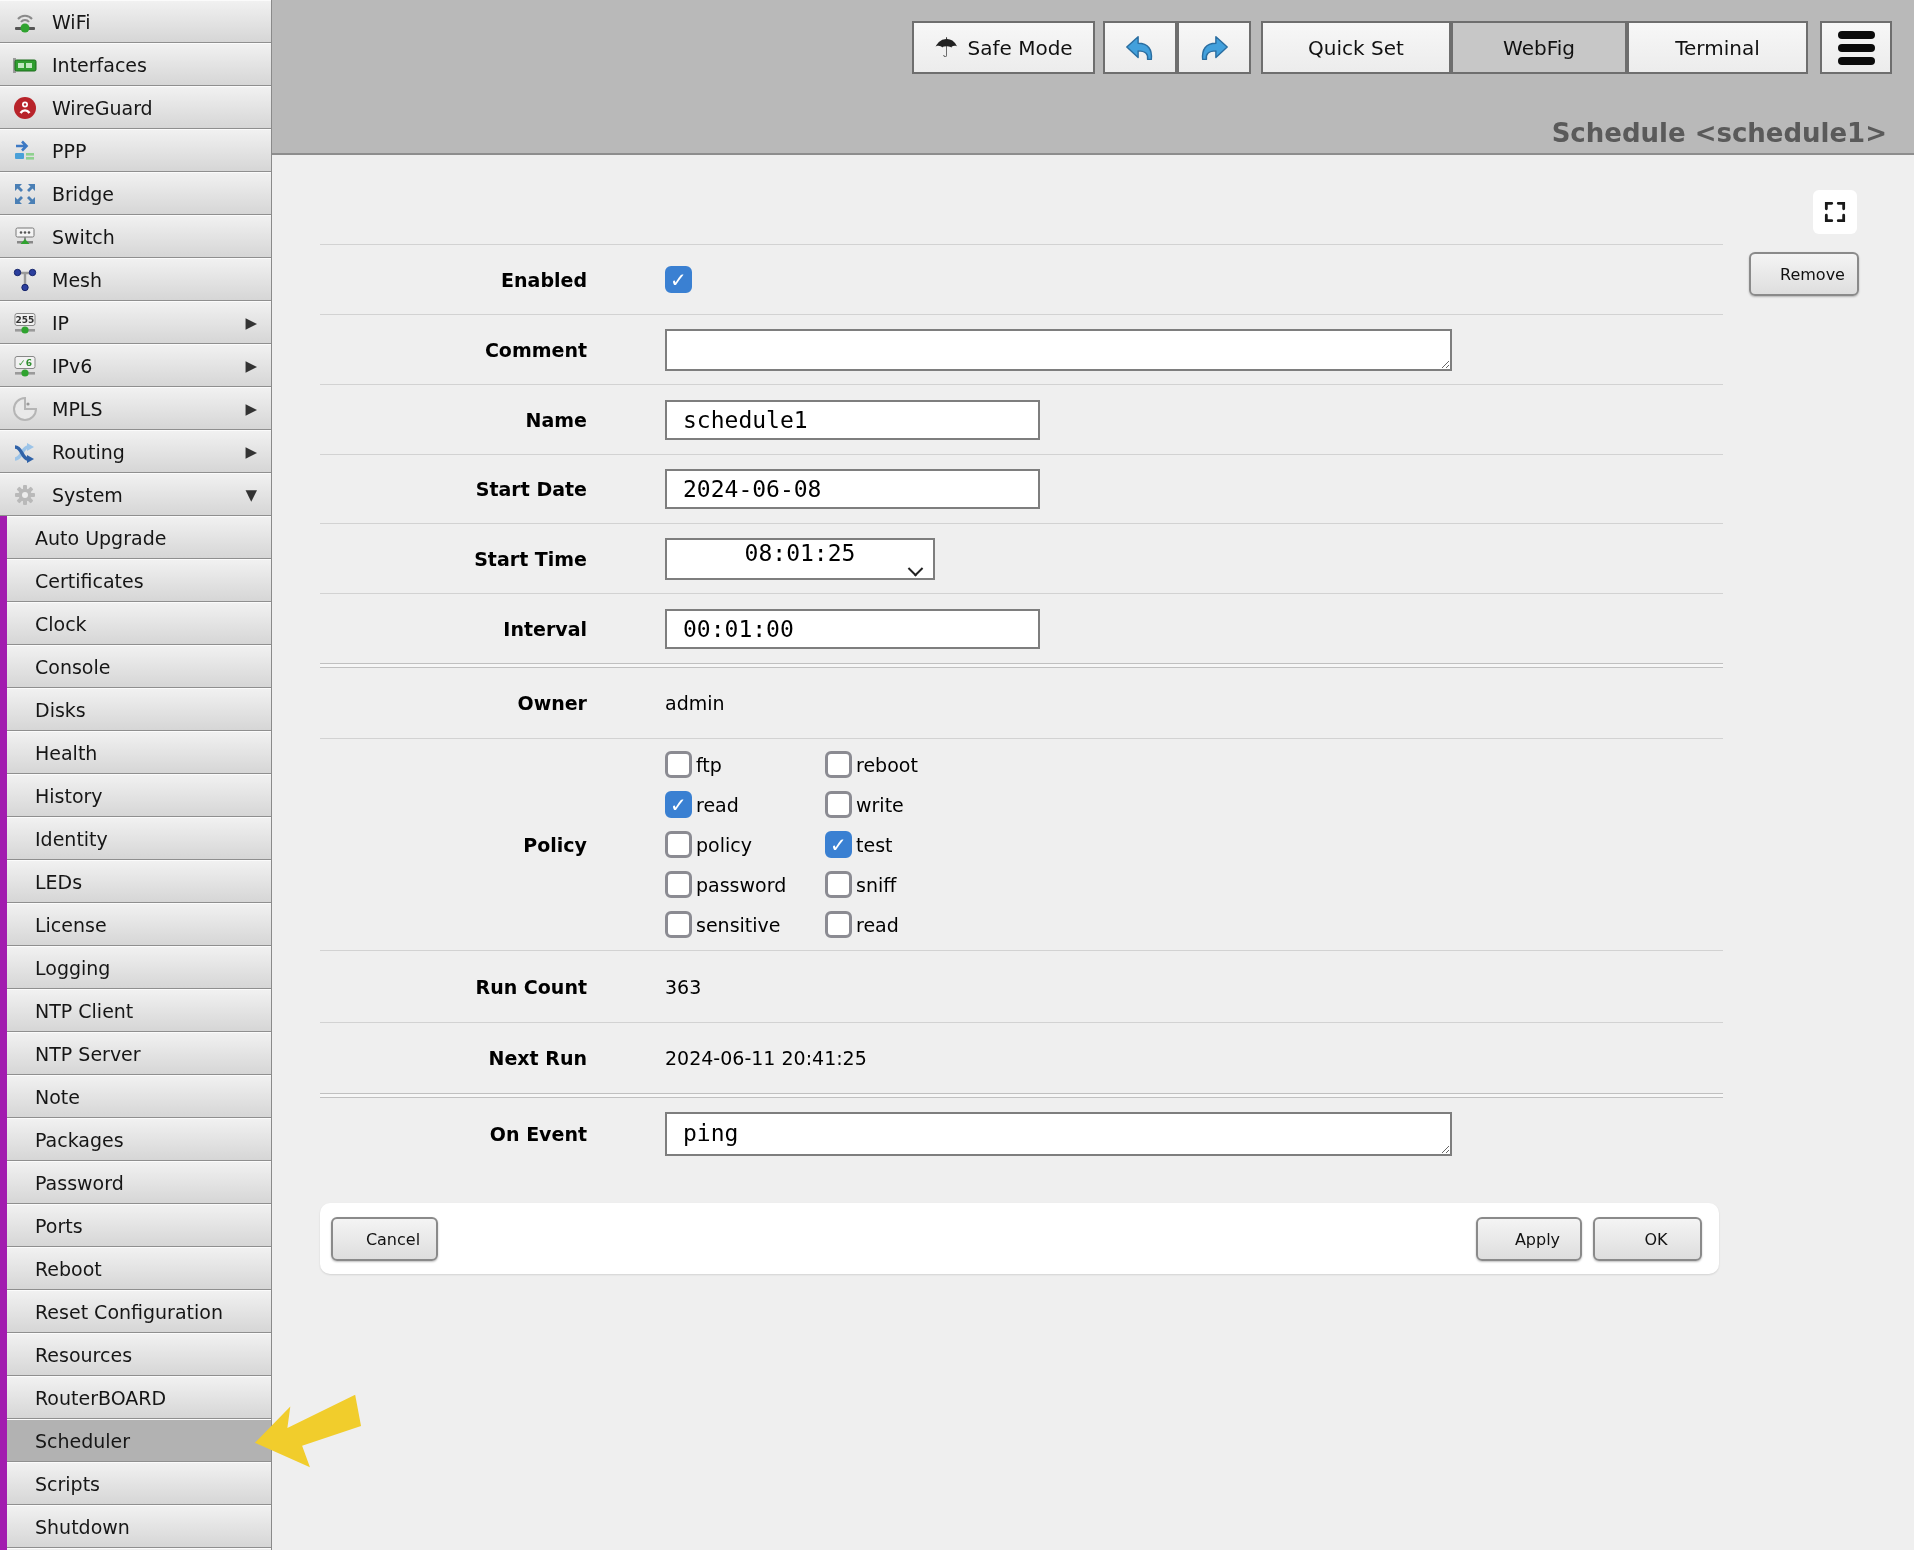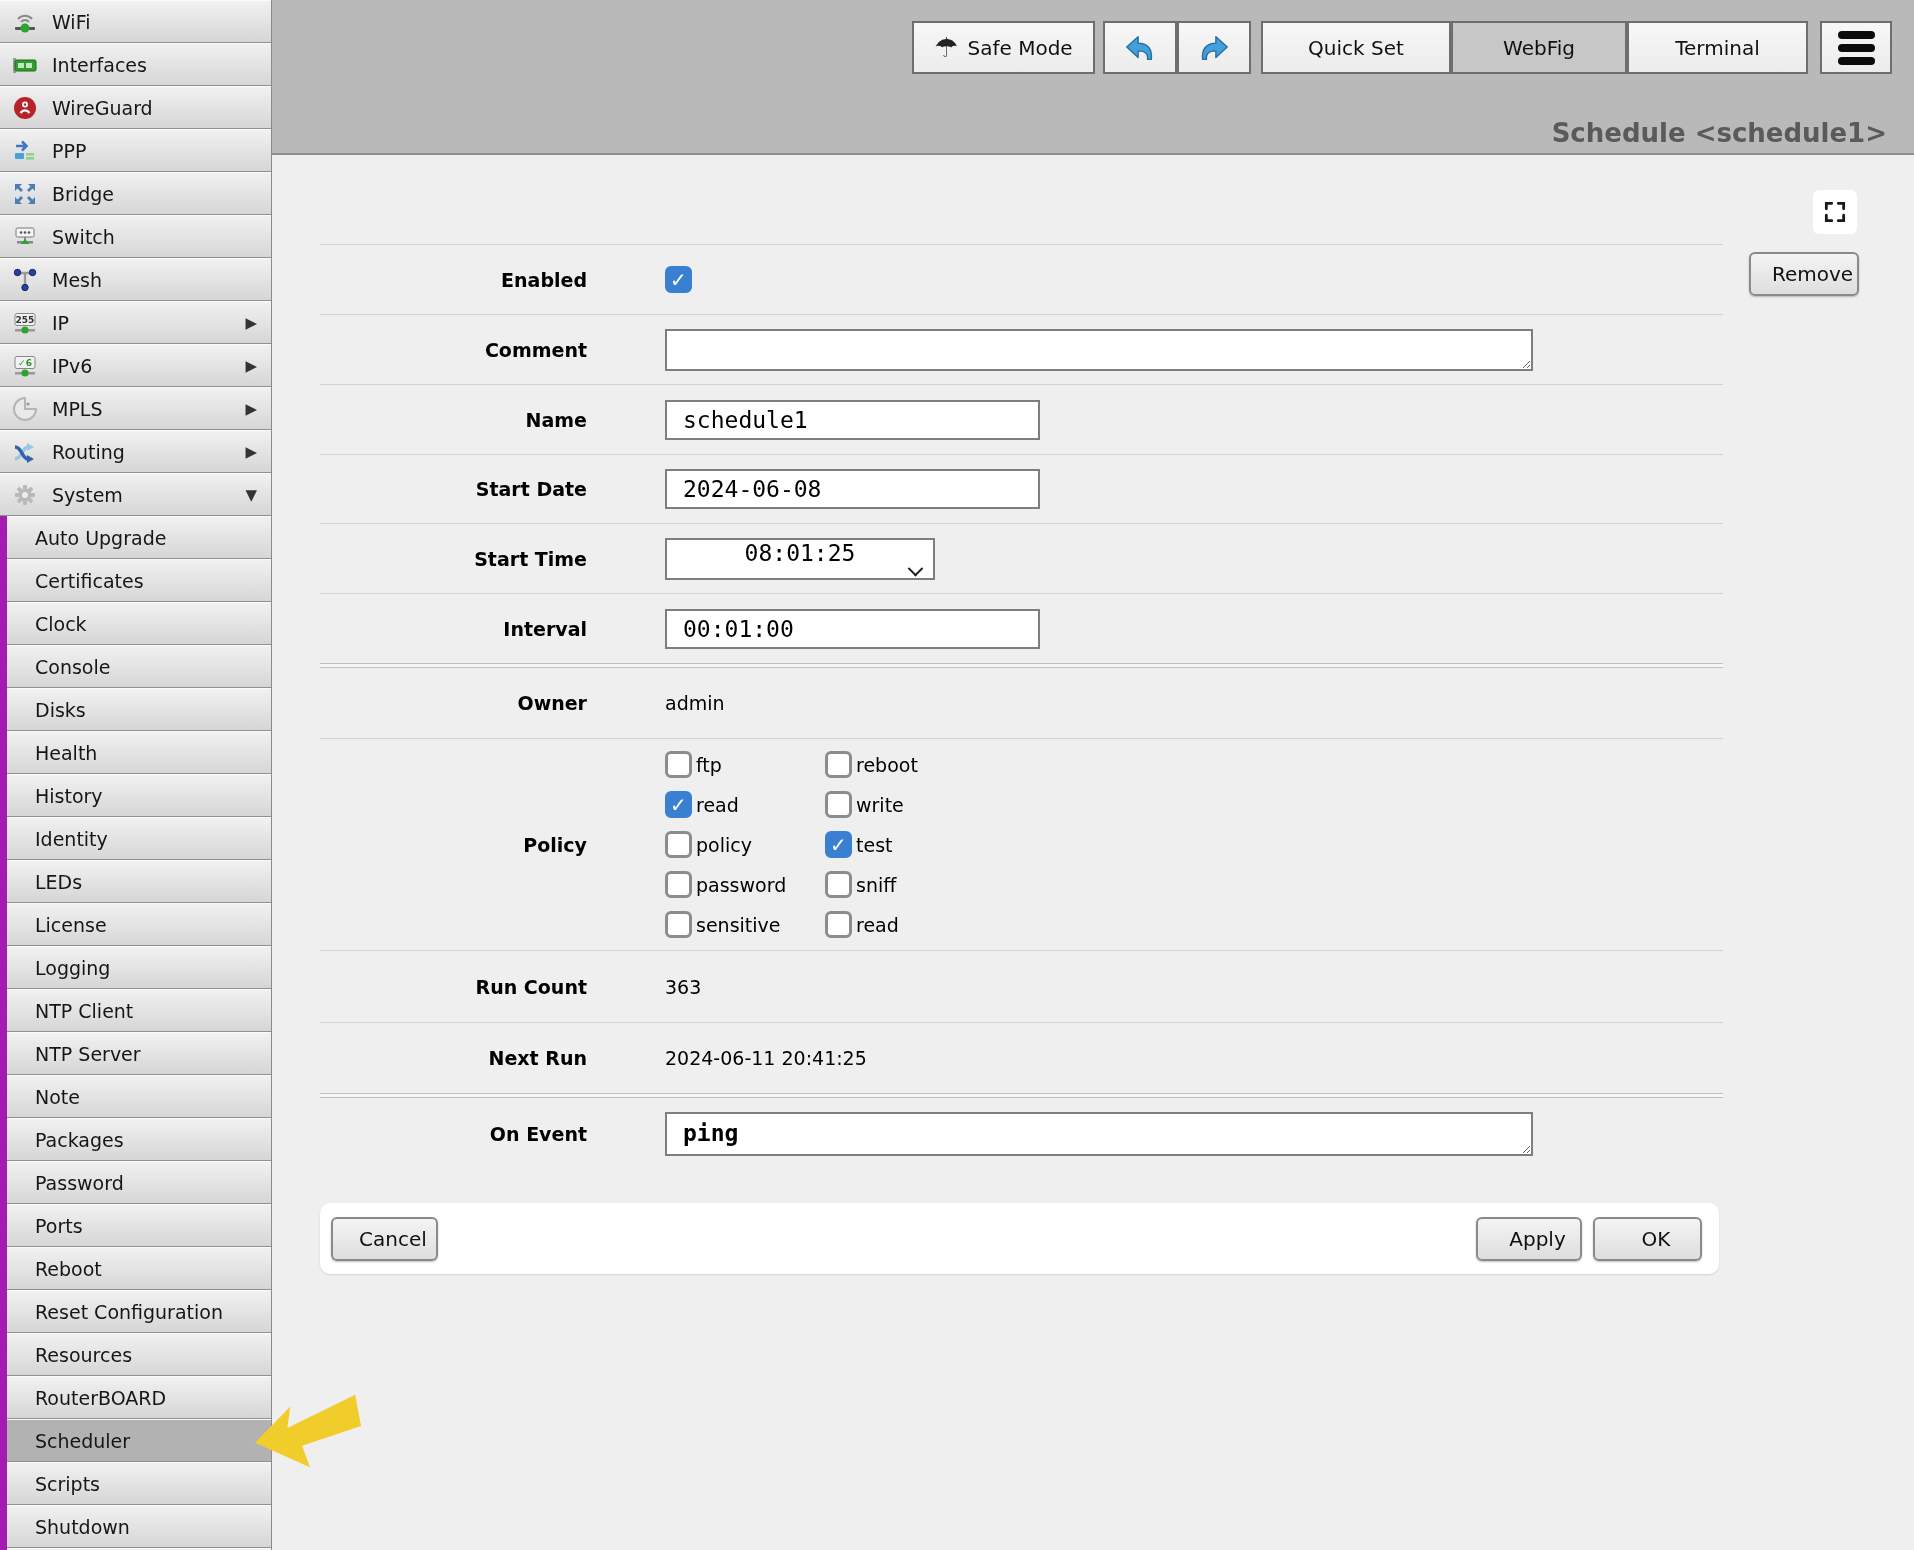--- a/index.html
+++ b/index.html
@@ -34,35 +34,35 @@
   .side-item.partial { height:10px; }
 
   
   .content { position:absolute; left:272px; top:157px; width:1642px; height:1393px; background:#efefef; }
 
   .fullscreen-btn { position:absolute; left:1813px; top:190px; width:44px; height:44px; background:#fff;
                     border-radius:6px; display:flex; align-items:center; justify-content:center; cursor:pointer; }
   .remove-btn { position:absolute; left:1749px; top:252px; width:110px; height:44px; }
 
   .push-btn { background:linear-gradient(#f4f4f4,#dedede); border:2px solid #8a8a8a; border-radius:6px;
-              font-size:20px; color:#111; display:flex; align-items:center; justify-content:center;
+              font-size:16px; color:#111; display:flex; align-items:center; justify-content:center;
               box-shadow:0 1px 2px rgba(0,0,0,.25); cursor:pointer; font-family:inherit;padding-left:17px; }
 
   
   .form { position:absolute; left:320px; top:244px; width:1403px; }
   .row { display:flex; align-items:center; border-top:1px solid #d2d2d2; }
   .row.no-top { border-top:none; }
   .row-label { width:267px; text-align:right; font-weight:bold; font-size:19px; color:#000; flex:none; }
   .row-value { margin-left:78px; flex:1; display:flex; align-items:center; font-size:19px; color:#000; }
   .sep-double { height:5px; border-top:1px solid #c0c0c0; border-bottom:1px solid #c0c0c0; background:#f6f6f6; }
 
   .txt-input { font-family:"DejaVu Sans Mono","Liberation Mono",monospace; font-size:23px; color:#000;
                background:#fff; border:2px solid #7e7e7e; height:40px; padding:0 16px; }
   textarea.txt-input { resize:both; line-height:38px; overflow:hidden; }
-  .w-wide { width:868px;font-weight:bold; }
+  .w-wide { width:787px; }
   .w-med { width:375px; }
 
   .select-box { width:270px; height:42px; background:#fff; border:2px solid #7e7e7e; display:flex;
                 align-items:center; padding:0 12px; font-family:"DejaVu Sans Mono","Liberation Mono",monospace;
                 font-size:23px; cursor:pointer;flex-direction:column; }
   .select-box .chev { margin-left:auto; width:11px; height:11px; border-right:2px solid #222;
                       border-bottom:2px solid #222; transform:rotate(45deg) translate(-2px,-2px); }
 
   .cb { width:27px; height:27px; border:3px solid #8b8b92; border-radius:6px; background:#fff; flex:none;
         display:inline-flex; align-items:center; justify-content:center; cursor:pointer; }

